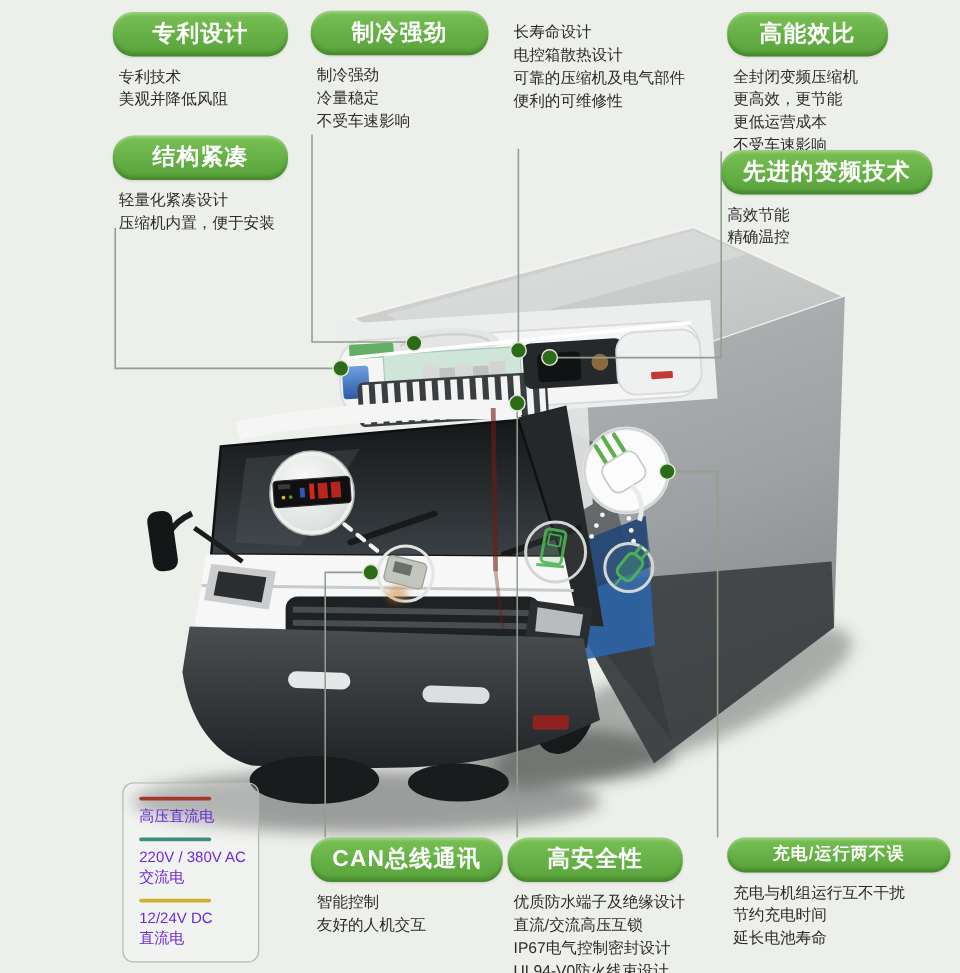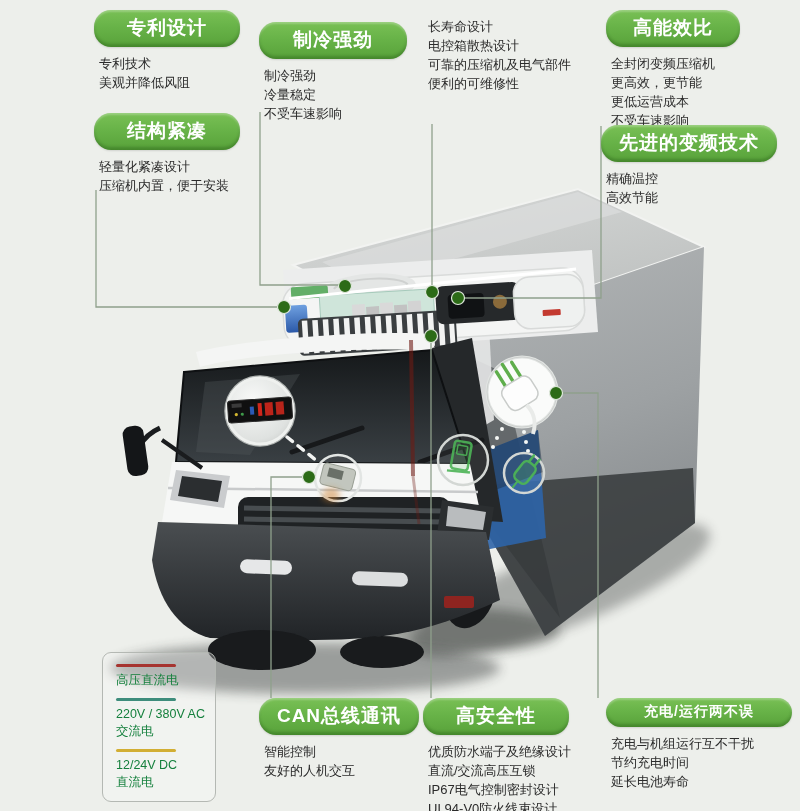--- a/index.html
+++ b/index.html
@@ -17,38 +17,38 @@
     padding:5px 2px 6px 2px;border-radius:17px;
     background:linear-gradient(180deg,#79c055 0%,#68b348 45%,#58a23a 100%);
     box-shadow:inset 0 -3px 3px rgba(20,70,10,.28), inset 0 2px 2px rgba(255,255,255,.25), 0 1px 2px rgba(0,0,0,.12);
     white-space:nowrap;
   }
   .items{margin-top:7px;padding-left:5px;}
   .items div{font-size:13px;line-height:19px;color:#2b2b2b;white-space:nowrap;}
   
   #c-patent{left:94px;top:10px;width:146px;}
   #c-compact{left:94px;top:113px;width:146px;}
-  #c-cooling{left:259px;top:22px;width:148px;}
+  #c-cooling{left:259px;top:9px;width:148px;}
   #c-reliability{left:423px;top:10px;width:146px;}
   #c-efficiency{left:606px;top:10px;width:134px;}
   #c-inverter{left:601px;top:125px;width:176px;}
   #c-can{left:259px;top:698px;width:160px;}
   #c-safety{left:423px;top:698px;width:146px;}
   #c-charge{left:606px;top:698px;width:186px;}
   #c-charge .pill{font-size:14px;}
   
   #legend{
     position:absolute;left:102px;top:652px;width:114px;z-index:3;
     box-sizing:border-box;border:1.5px solid #b4b8b3;border-radius:9px;
     padding:11px 4px 10px 13px;background:rgba(255,255,255,.25);
   }
   .leg-entry{margin-bottom:9px;}
   .leg-entry:last-child{margin-bottom:0;}
   .leg-bar{width:60px;height:3px;border-radius:2px;margin:0 0 5px 0;}
-  .leg-label,.leg-label2{font-size:12.5px;line-height:17px;color:#15803d;white-space:nowrap;}
+  .leg-label,.leg-label2{font-size:12.5px;line-height:17px;color:#6d28d9;white-space:nowrap;}
 </style>
 </head>
 <body>
 
 <div id="stage">
 
 <svg id="truck-svg" width="800" height="811" viewBox="0 0 800 811">
   <defs>
     <linearGradient id="roofGrad" x1="0" y1="0" x2="0.6" y2="1">
       <stop offset="0" stop-color="#d8dad9"></stop>
@@ -307,22 +307,22 @@
     <div>全封闭变频压缩机</div>
     <div>更高效，更节能</div>
     <div>更低运营成本</div>
     <div>不受车速影响</div>
   </div>
 </div>
 
 <div class="callout" id="c-inverter">
   <span class="pill">先进的变频技术</span>
   <div class="items">
+    <div>高效节能</div>
     <div>精确温控</div>
-    <div>高效节能</div>
   </div>
 </div>
 
 <div class="callout" id="c-can">
   <span class="pill">CAN总线通讯</span>
   <div class="items">
     <div>智能控制</div>
     <div>友好的人机交互</div>
   </div>
 </div>

